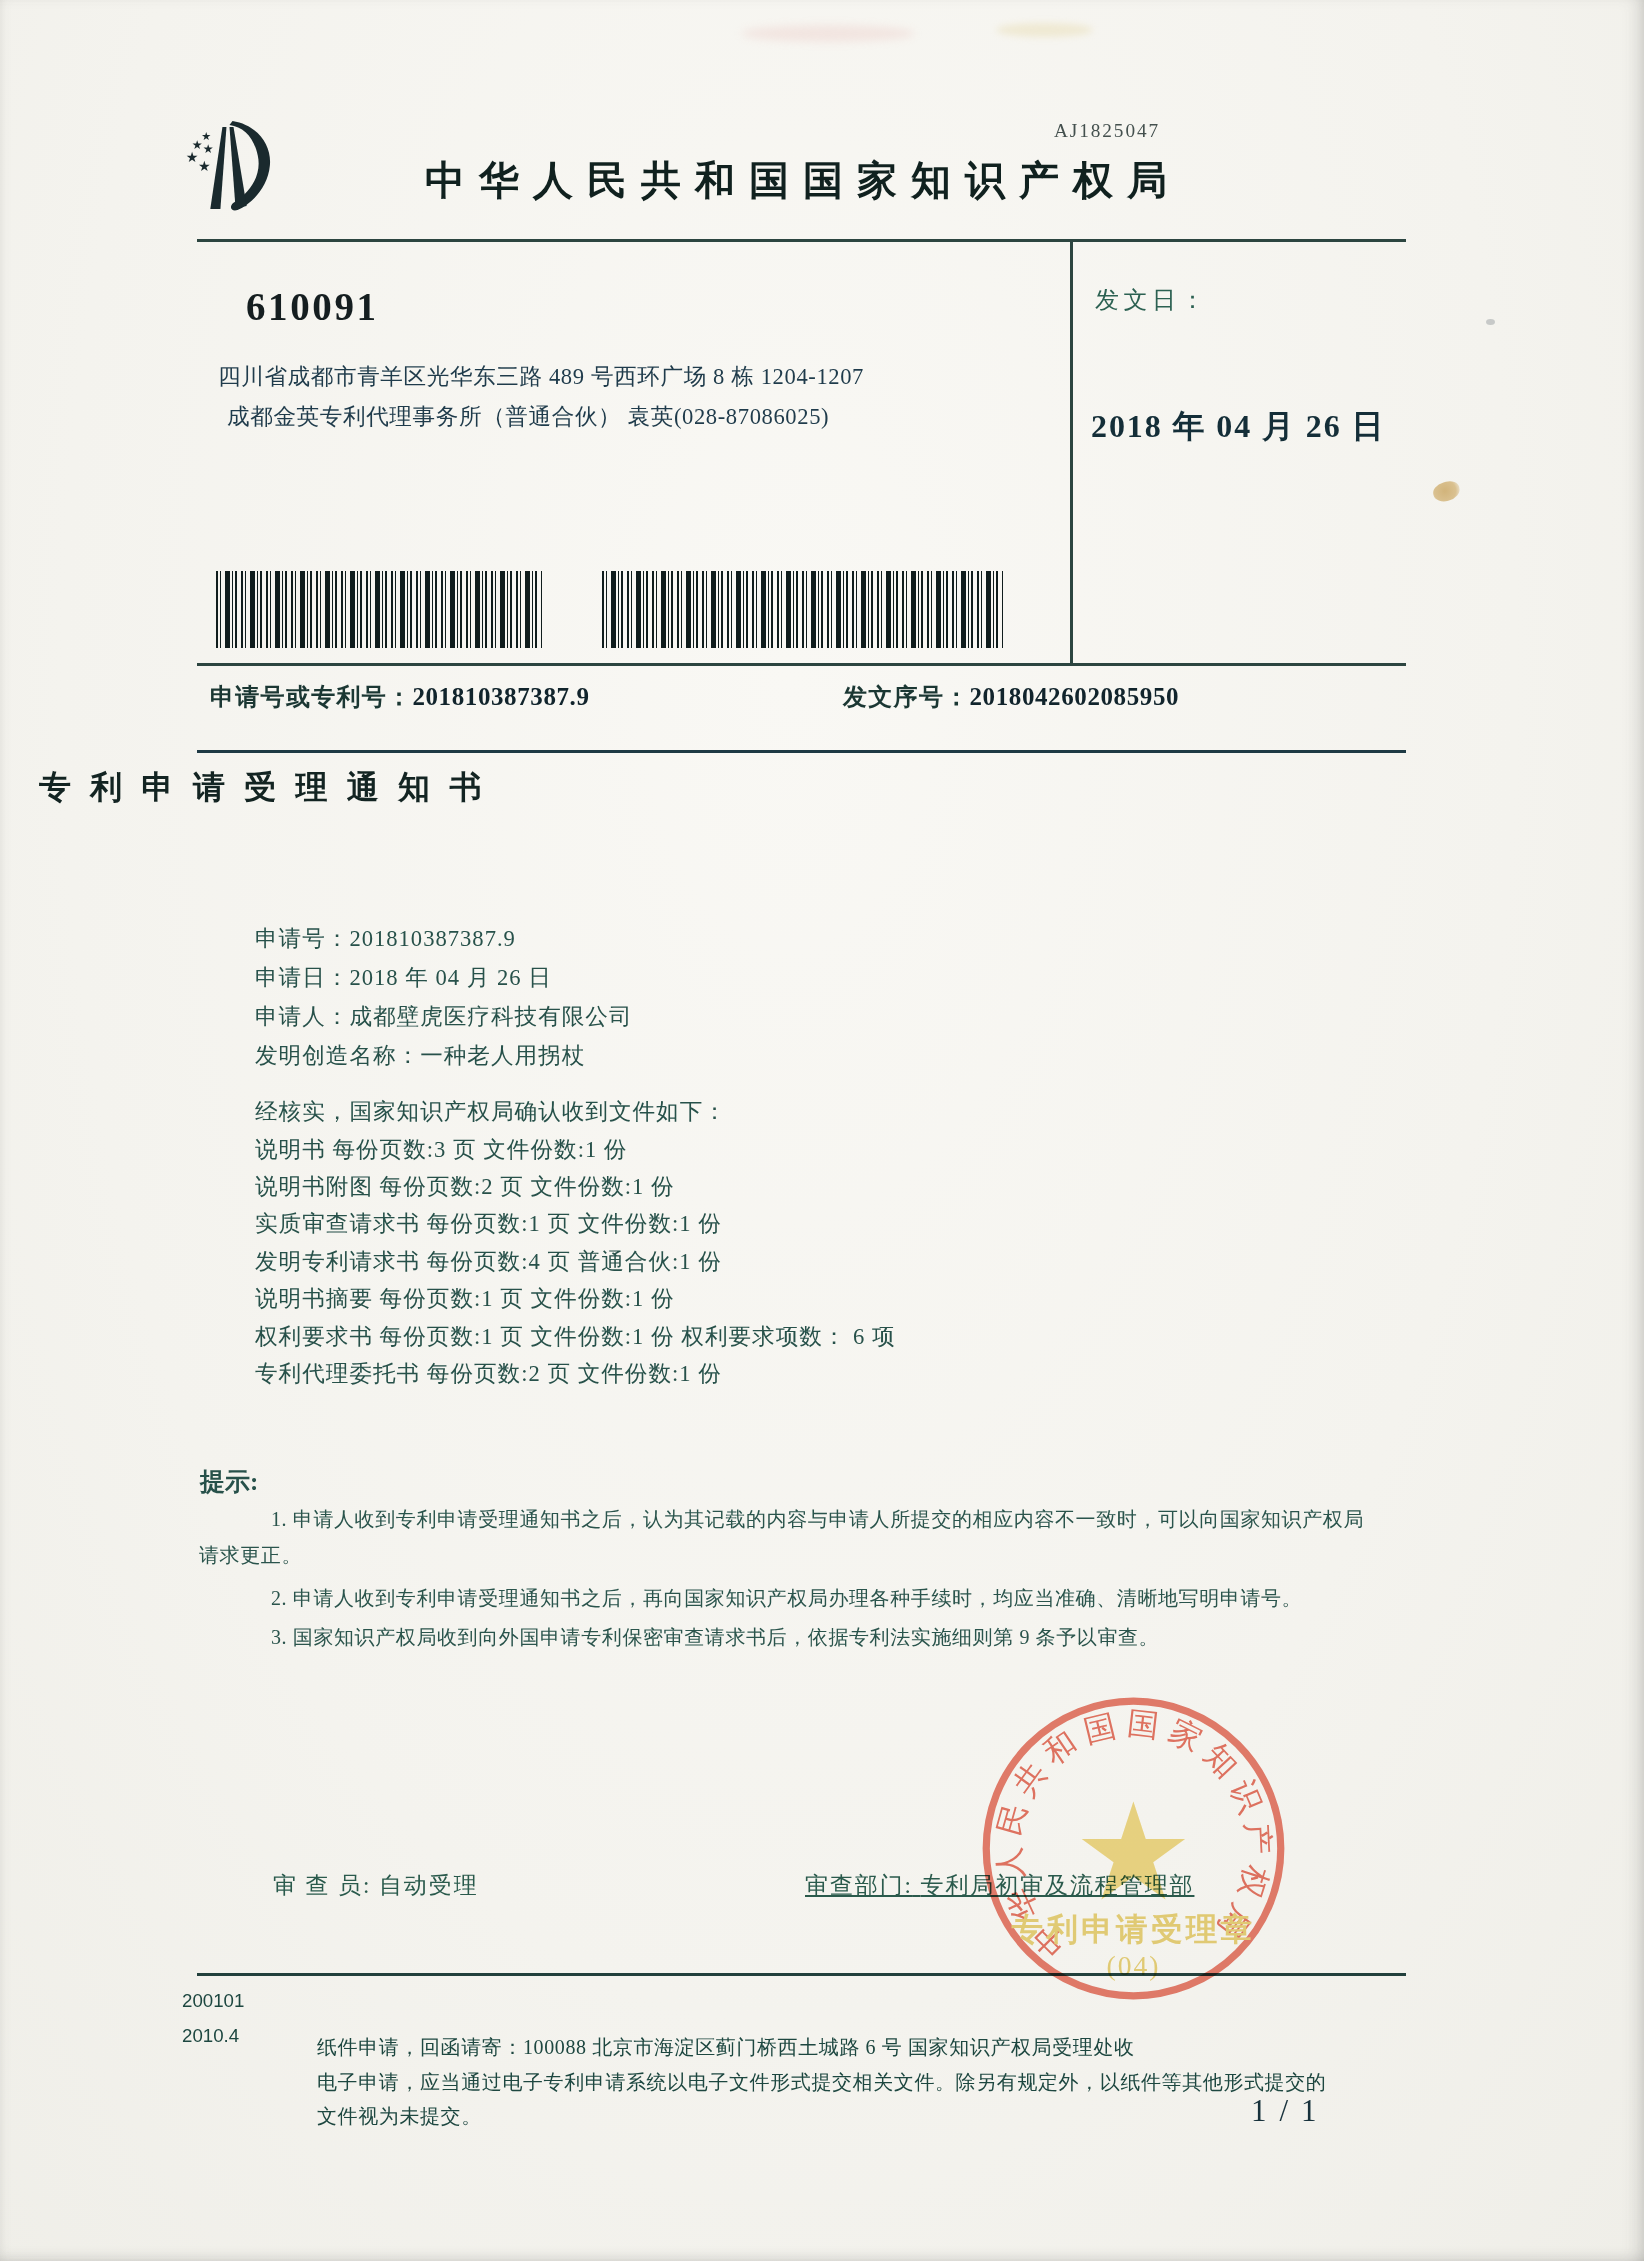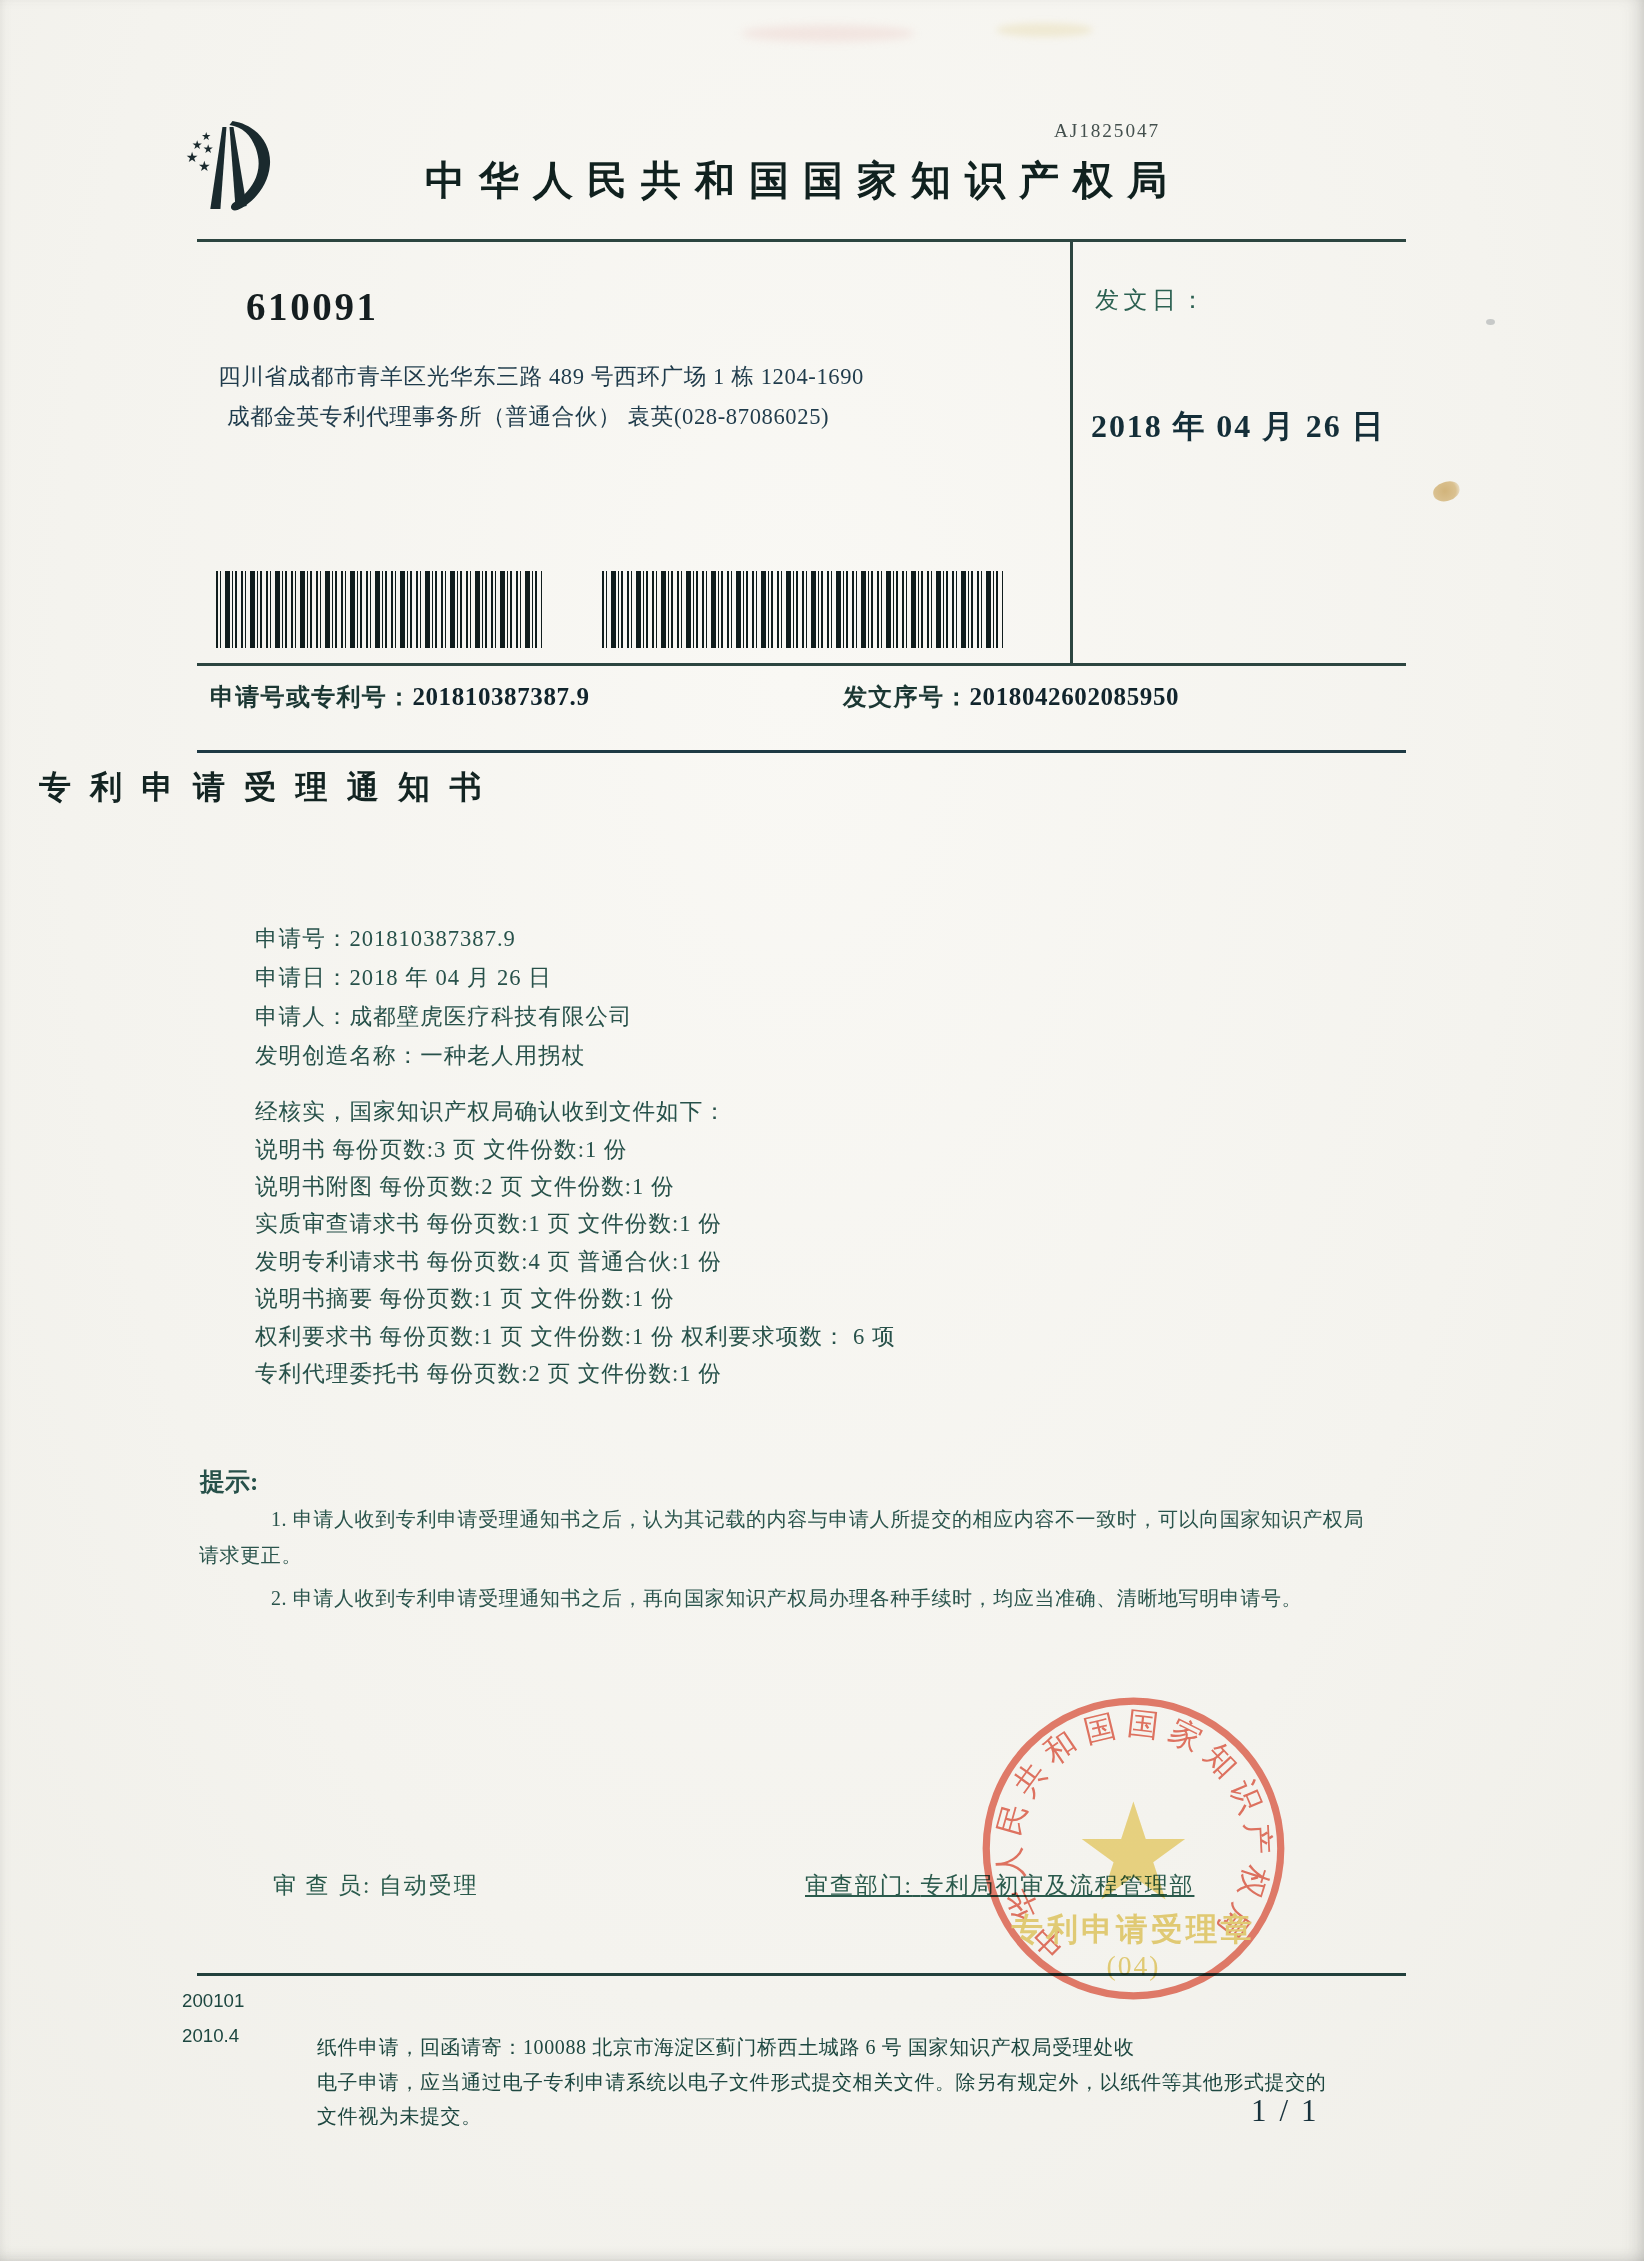--- a/index.html
+++ b/index.html
@@ -97,21 +97,21 @@
       <text x="29" y="55" font-size="14">★</text>
     </g>
   </svg>
 
   <div class="abs ref-code">AJ1825047</div>
   <div class="abs office-name">中华人民共和国国家知识产权局</div>
   <div class="abs hr hr1"></div>
   <div class="abs vdiv"></div>
 
   <div class="abs postcode">610091</div>
-  <div class="abs addr1">四川省成都市青羊区光华东三路 489 号西环广场 1 栋 1204-1690</div>
+  <div class="abs addr1">四川省成都市青羊区光华东三路 489 号西环广场 8 栋 1204-1207</div>
   <div class="abs addr2">成都金英专利代理事务所（普通合伙） 袁英(028-87086025)</div>
 
   <div class="abs issue-label">发文日：</div>
   <div class="abs issue-date">2018 年 04 月 26 日</div>
 
   <div class="abs barcode barcode1"></div>
   <div class="abs barcode barcode2"></div>
   <div class="abs hr hr2"></div>
 
   <div class="abs numrow app-row">
@@ -136,20 +136,21 @@
   <div class="abs bodyline" style="left:255px;top:1208px;">实质审查请求书 每份页数:1 页 文件份数:1 份</div>
   <div class="abs bodyline" style="left:255px;top:1246px;">发明专利请求书 每份页数:4 页 普通合伙:1 份</div>
   <div class="abs bodyline" style="left:255px;top:1283px;">说明书摘要 每份页数:1 页 文件份数:1 份</div>
   <div class="abs bodyline" style="left:255px;top:1321px;">权利要求书 每份页数:1 页 文件份数:1 份 权利要求项数： 6 项</div>
   <div class="abs bodyline" style="left:255px;top:1358px;">专利代理委托书 每份页数:2 页 文件份数:1 份</div>
 
   <div class="abs tips-heading">提示:</div>
   <div class="abs tipline" style="left:271px;top:1506px;">1. 申请人收到专利申请受理通知书之后，认为其记载的内容与申请人所提交的相应内容不一致时，可以向国家知识产权局</div>
   <div class="abs tipline" style="left:199px;top:1542px;">请求更正。</div>
   <div class="abs tipline" style="left:271px;top:1585px;">2. 申请人收到专利申请受理通知书之后，再向国家知识产权局办理各种手续时，均应当准确、清晰地写明申请号。</div>
+  <div class="abs tipline" style="left:271px;top:1624px;">3. 国家知识产权局收到向外国申请专利保密审查请求书后，依据专利法实施细则第 9 条予以审查。</div>
 
   <div class="abs signoff examiner">
     <span>审 查 员:</span>
     <span>自动受理</span>
   </div>
   <div class="abs signoff department">
     <span>审查部门:</span>
     <span>专利局初审及流程管理部</span>
   </div>
 

